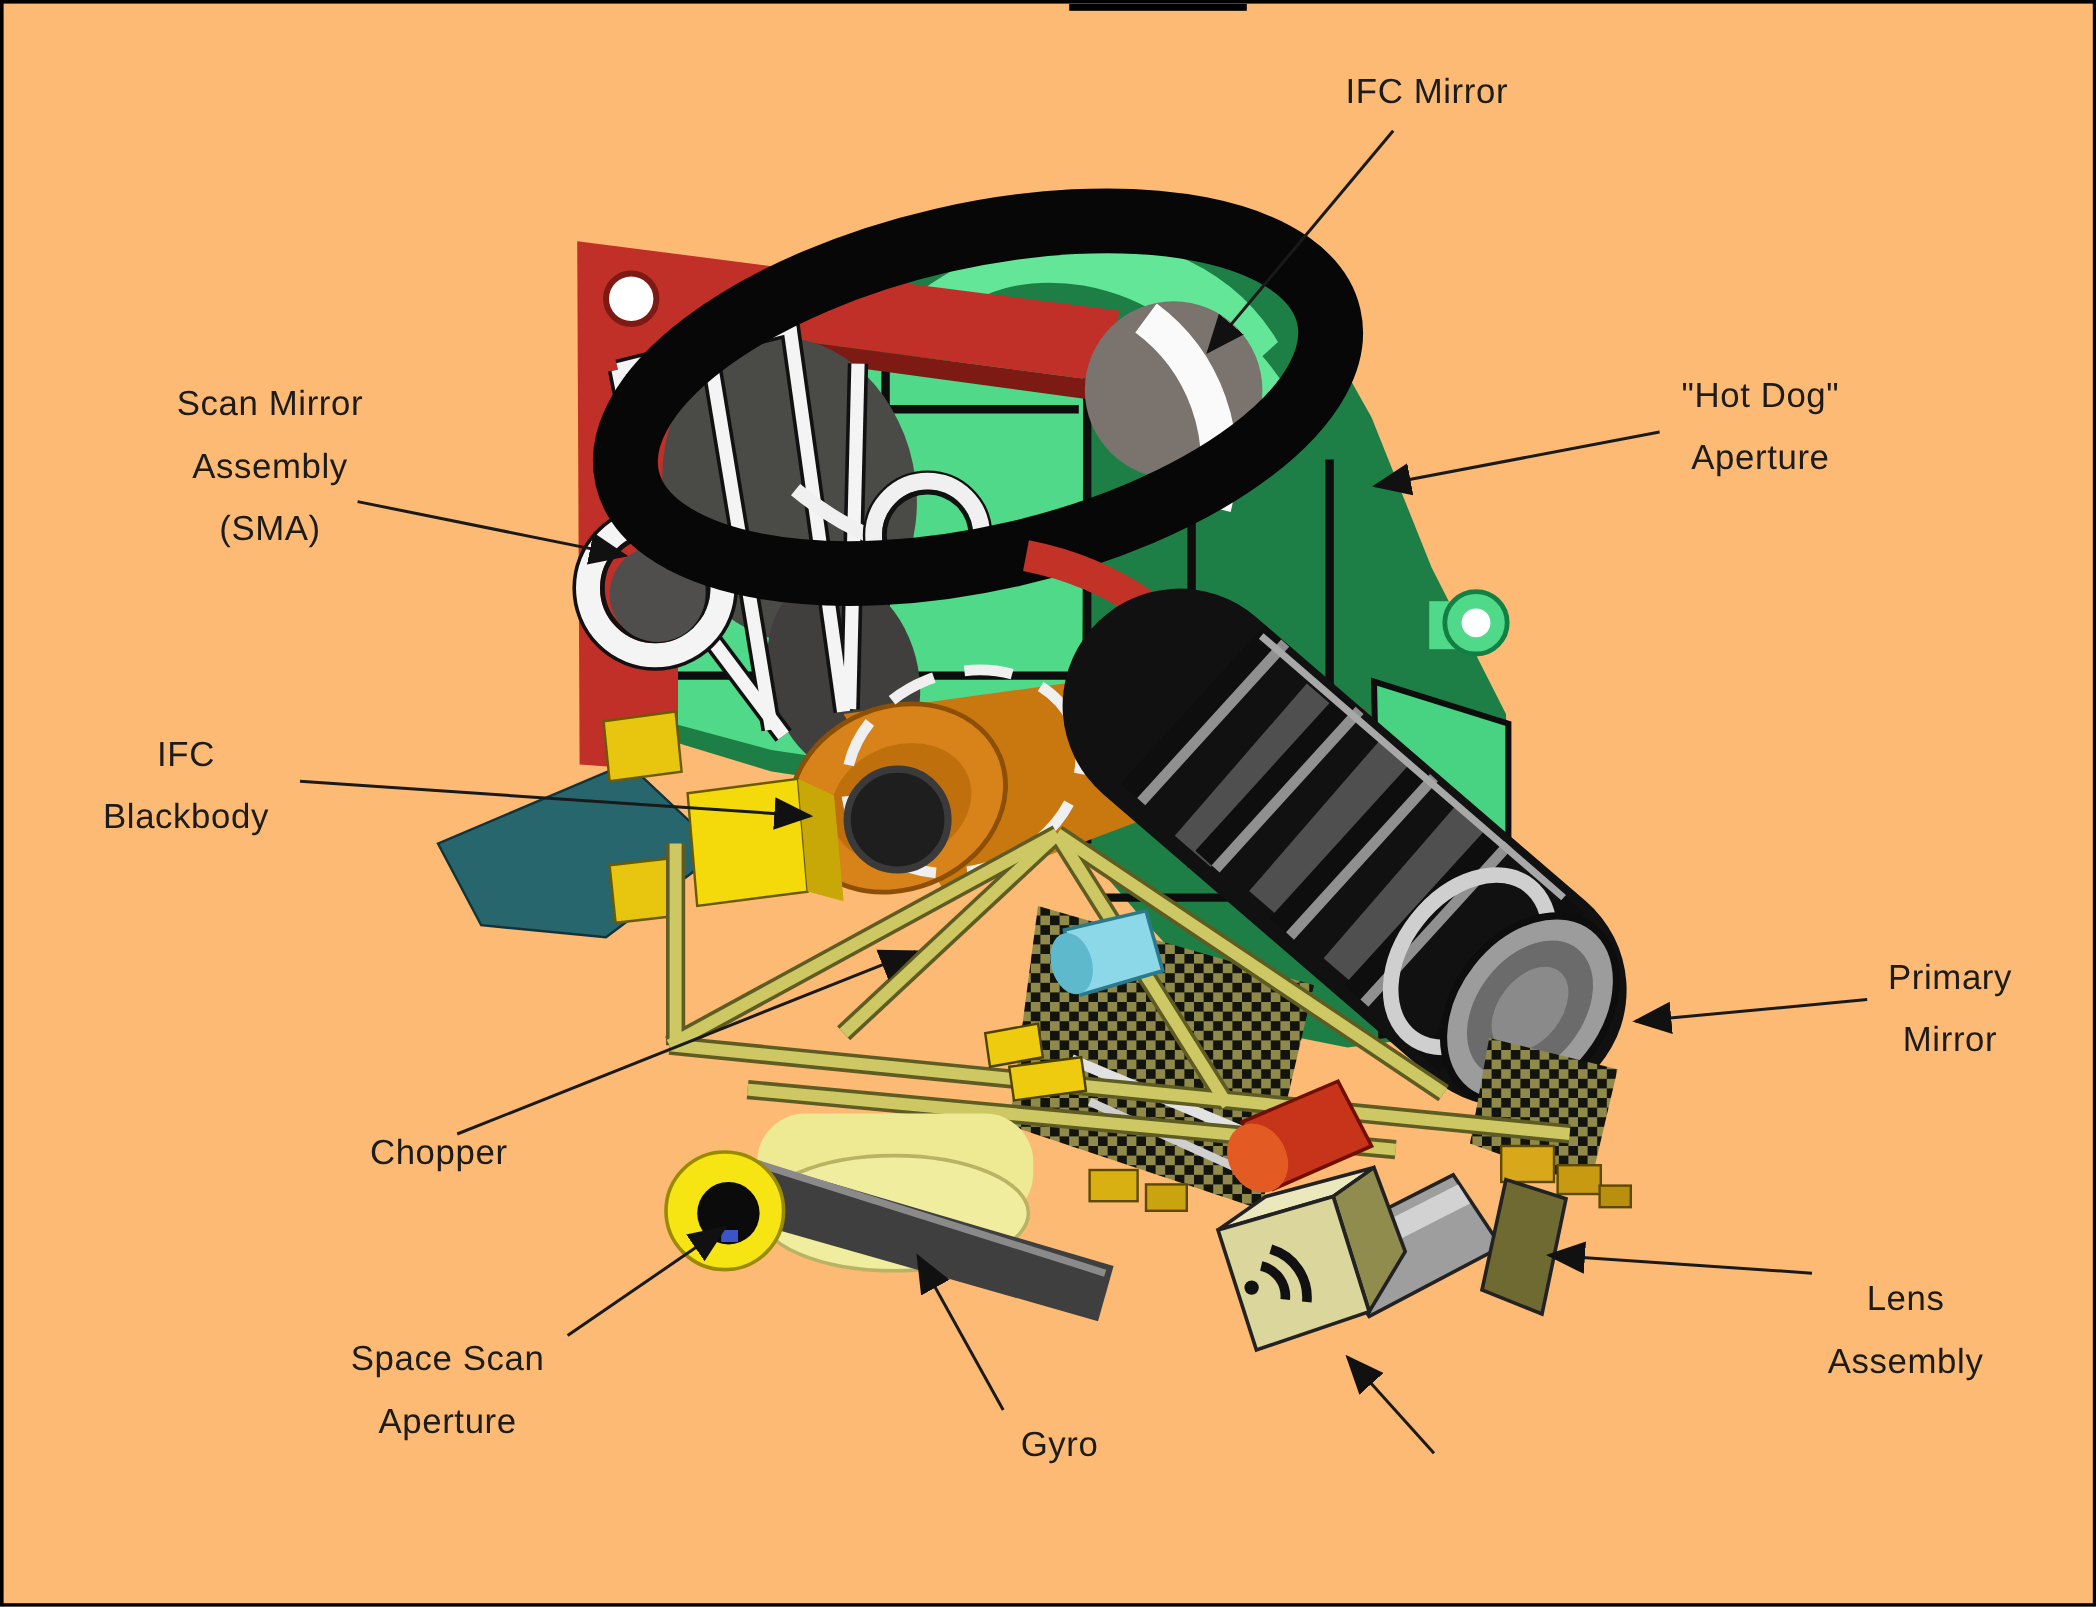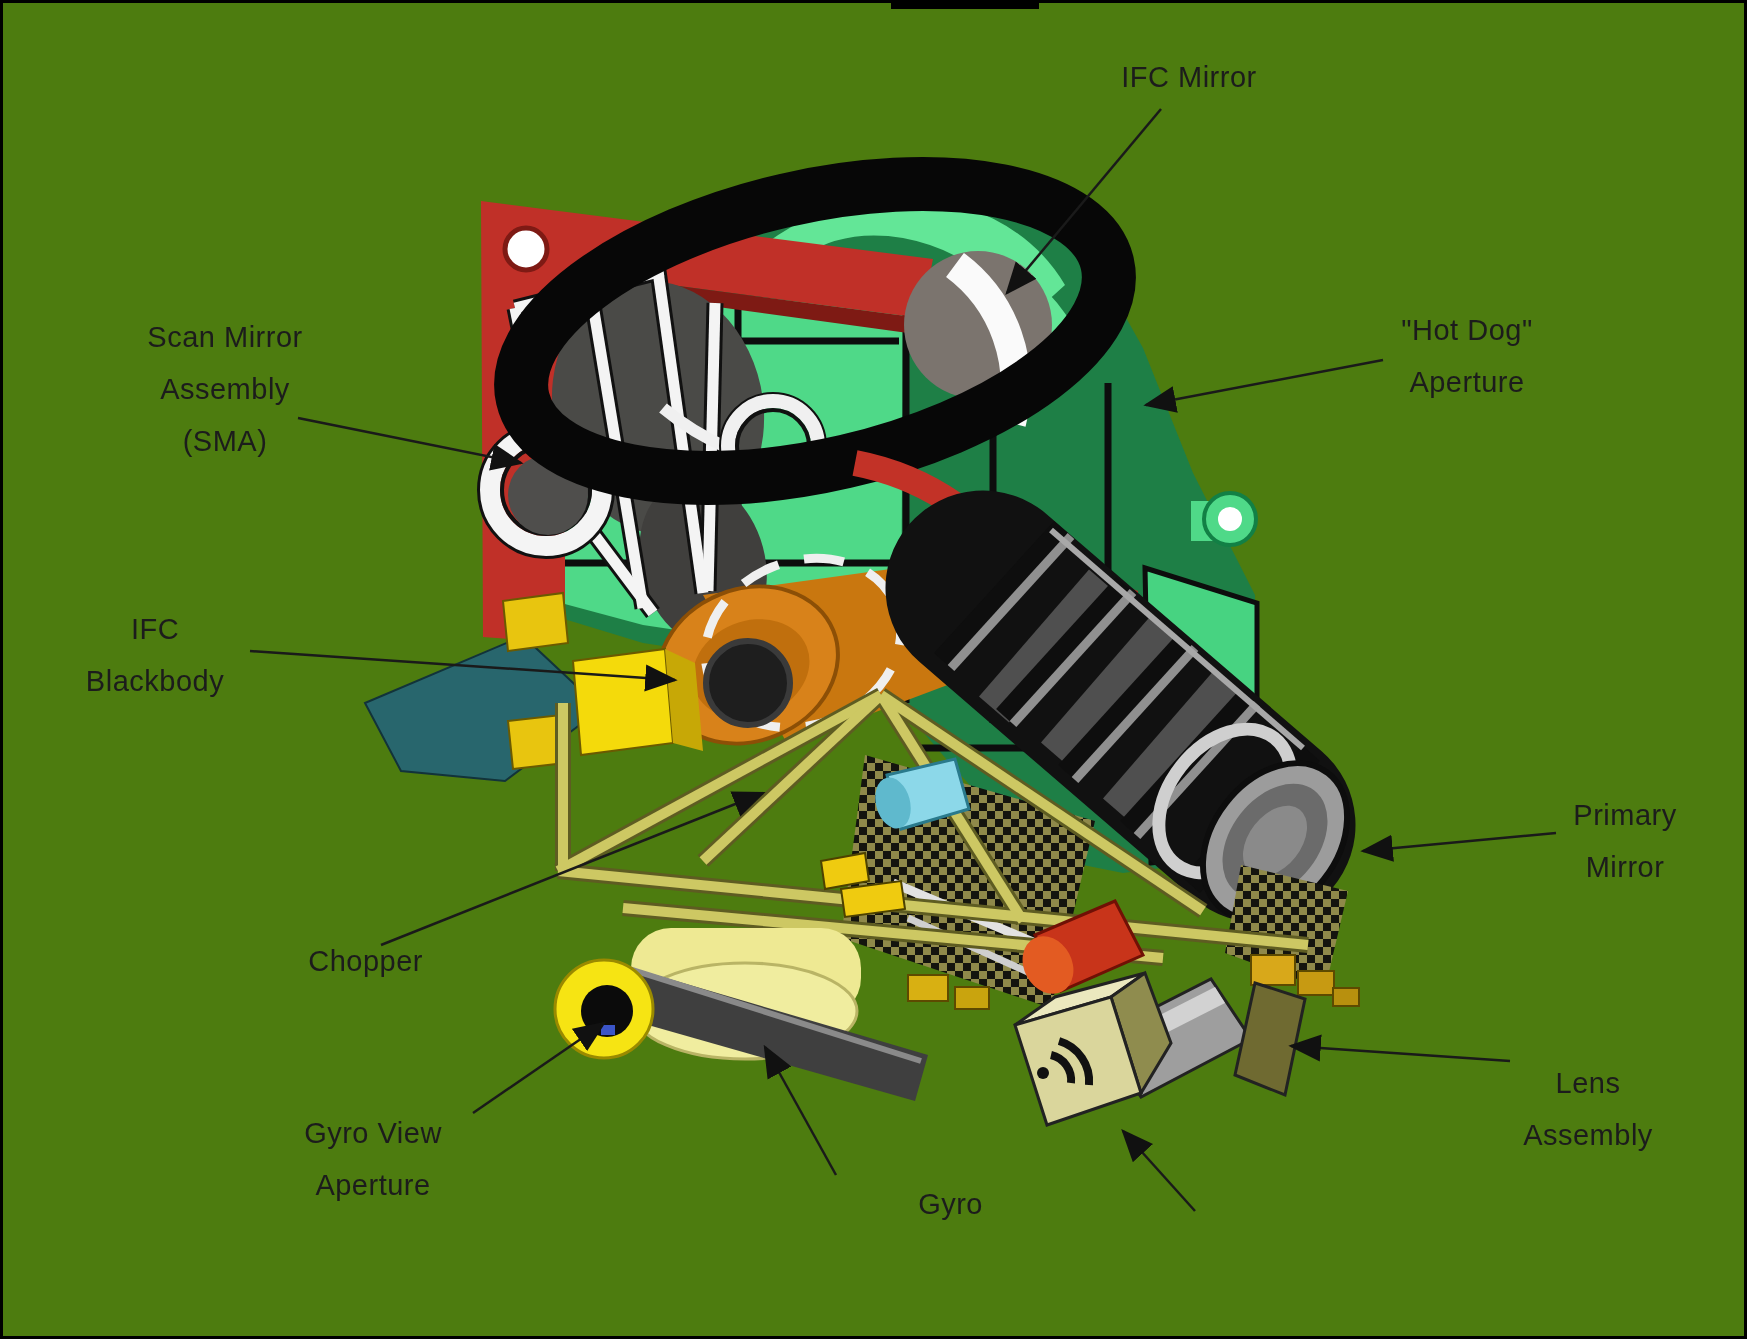--- a/index.html
+++ b/index.html
@@ -1,19 +1,19 @@
 <!DOCTYPE html>
 <html><head>
 <meta charset="utf-8">
 <style>
   html,body{margin:0;padding:0;background:#fff;}
   .frame{
     position:relative;
     width:1747px;height:1339px;
-    background:#4d7c0f;
+    background:#fdba74;
     border:3px solid #000;
     box-sizing:border-box;
     overflow:hidden;
     font-family:"Liberation Sans", sans-serif;
   }
   .diagram-svg{position:absolute;left:0;top:0;width:1741px;height:1333px;}
   .lbl{
     position:absolute;
     font-size:29px;
     line-height:52px;
@@ -23,21 +23,21 @@
     letter-spacing:0.5px;
   }
   .lbl-ifc-mirror       {left:1036px; top:48px;   width:300px;}
   .lbl-hot-dog          {left:1314px; top:301px;  width:300px;}
   .lbl-sma              {left:72px;   top:308px;  width:300px;}
   .lbl-ifc-blackbody    {left:2px;    top:600px;  width:300px;}
   .lbl-primary-mirror   {left:1472px; top:786px;  width:300px;}
   .lbl-chopper          {left:170px;  top:932px;  width:250px;text-align:right;}
   .lbl-lens-assembly    {left:1435px; top:1054px; width:300px;}
   .lbl-space-view       {left:220px;  top:1104px; width:300px;}
-  .lbl-gyro             {left:780px;  top:1175px; width:200px;text-align:right;}
+  .lbl-gyro             {left:780px;  top:1175px; width:200px;}
   .lbl-detector-dewar   {left:1095px; top:1211px; width:300px;}
 </style>
 </head>
 <body>
 
 <div class="frame">
 
 <svg class="diagram-svg" viewBox="0 0 1741 1333">
   <defs>
     <marker id="ah" viewBox="0 0 12 10" refX="11" refY="5" markerWidth="13" markerHeight="11" orient="auto">
@@ -269,17 +269,17 @@
 <div class="lbl lbl-sma">Scan Mirror
 Assembly
 (SMA)</div>
 <div class="lbl lbl-ifc-blackbody">IFC
 Blackbody</div>
 <div class="lbl lbl-primary-mirror">Primary
 Mirror</div>
 <div class="lbl lbl-chopper">Chopper</div>
 <div class="lbl lbl-lens-assembly">Lens
 Assembly</div>
-<div class="lbl lbl-space-view">Gyro View
+<div class="lbl lbl-space-view">Space Scan
 Aperture</div>
 <div class="lbl lbl-gyro">Gyro</div>
 
 </div>
 
 </body></html>

